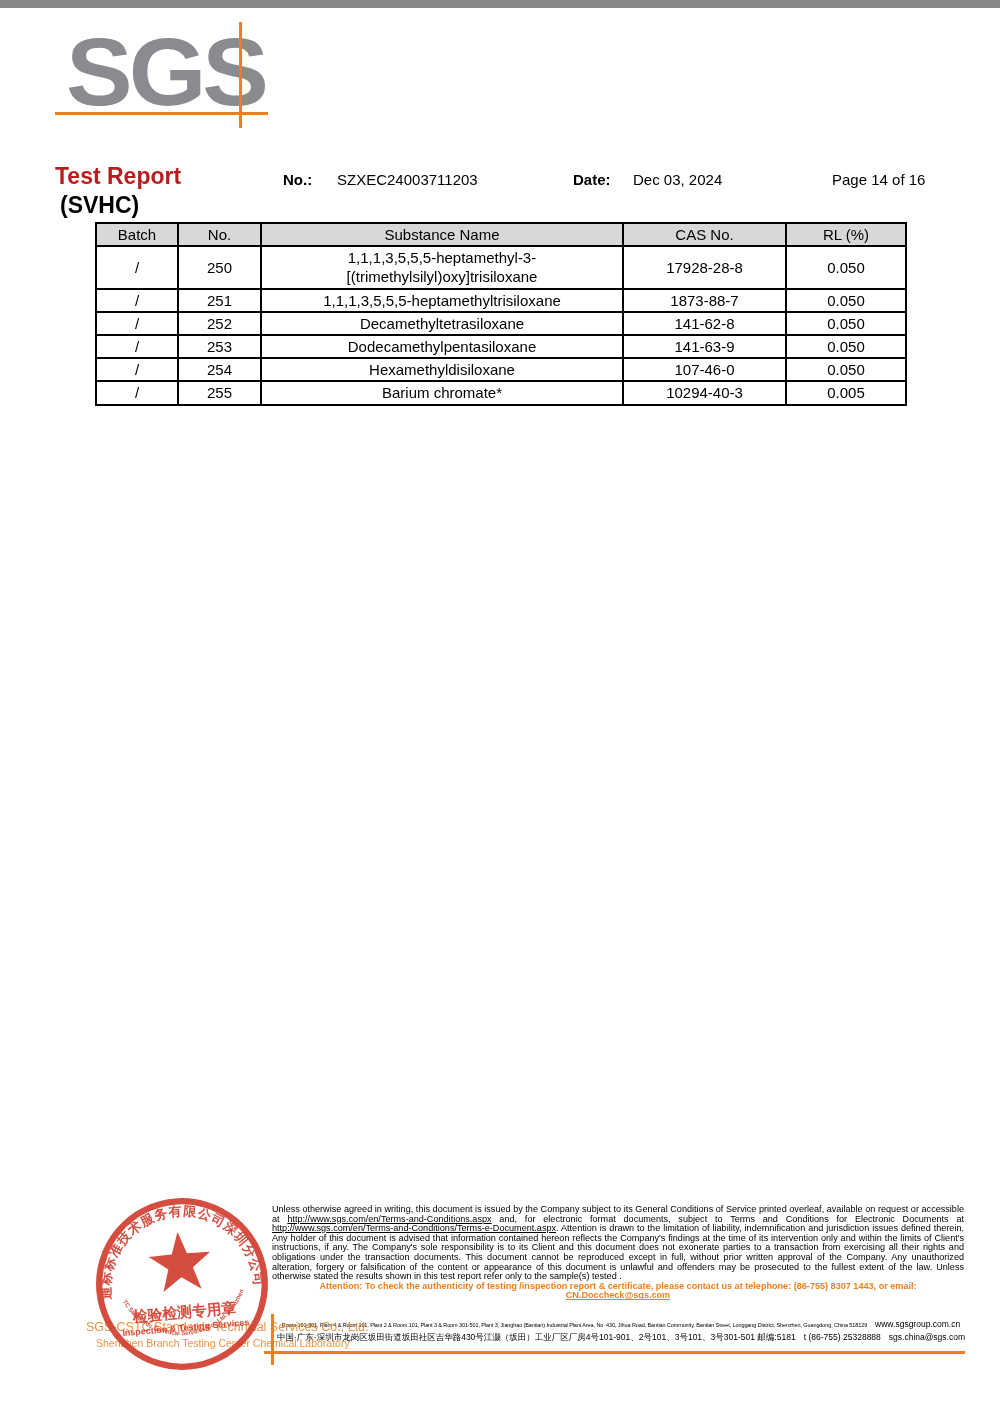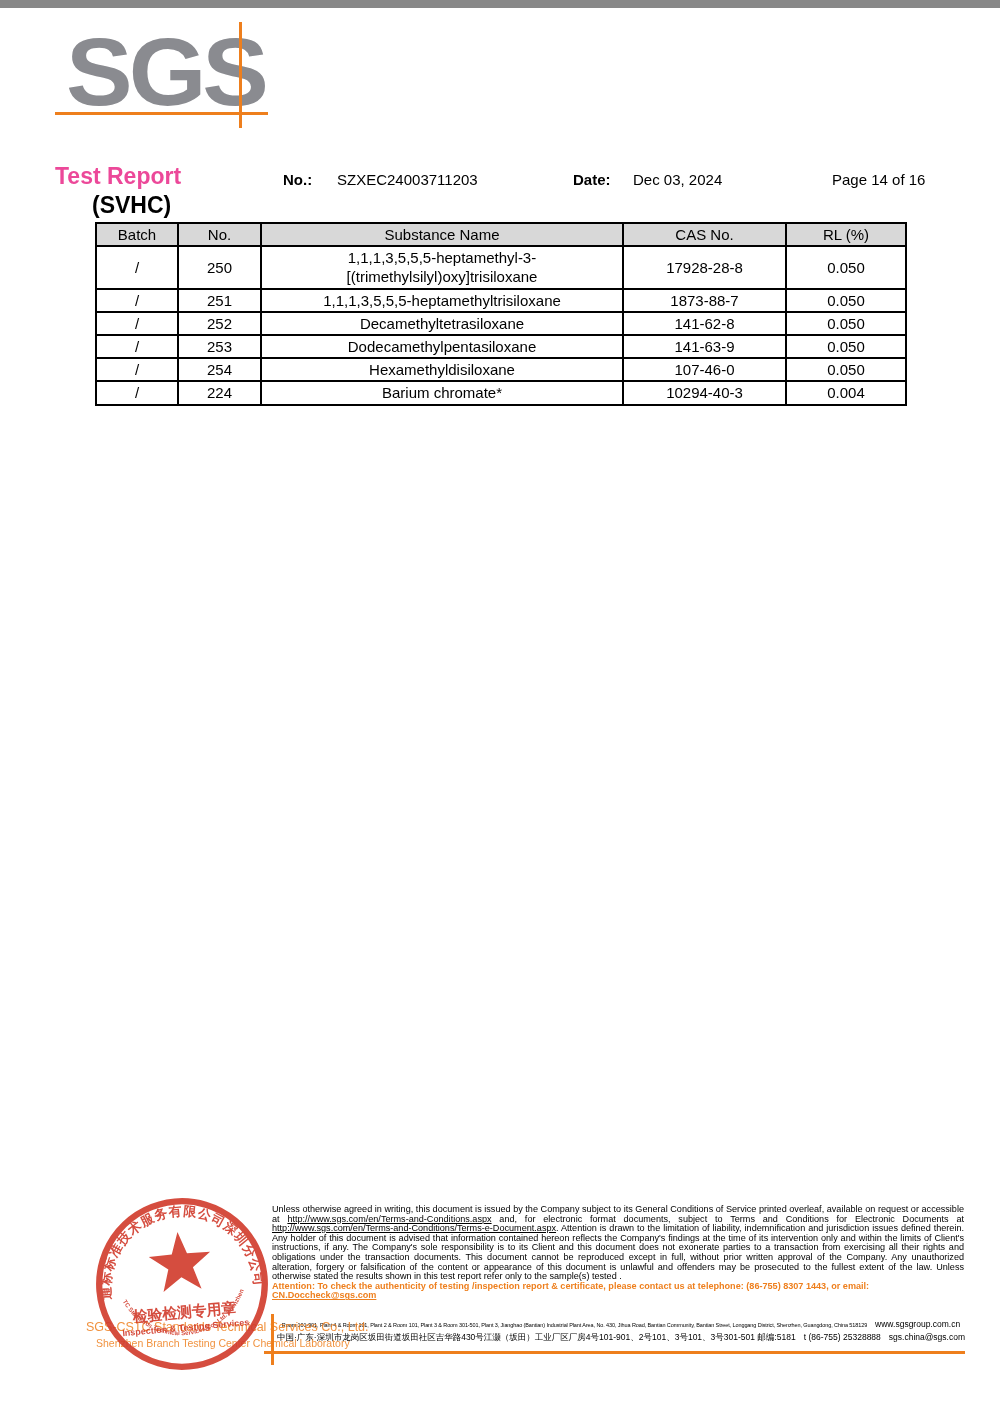--- a/index.html
+++ b/index.html
@@ -15,22 +15,22 @@
   
   .logo-text{
     position:absolute;left:68px;top:8px;
     font-size:98px;font-weight:bold;color:var(--logo-gray);
     letter-spacing:-4px;transform:scale(1.02,0.98);
   }
   .logo-vline{position:absolute;left:239px;top:14px;width:3px;height:106px;background:var(--accent);}
   .logo-hline{position:absolute;left:55px;top:104px;width:213px;height:3px;background:var(--accent);}
 
   
-  .title1{position:absolute;left:55px;top:155px;font-size:23px;font-weight:bold;color:#ec4899;}
-  .title2{position:absolute;left:92px;top:184px;font-size:23px;font-weight:bold;color:#000;}
+  .title1{position:absolute;left:55px;top:155px;font-size:23px;font-weight:bold;color:#b91c1c;}
+  .title2{position:absolute;left:60px;top:184px;font-size:23px;font-weight:bold;color:#000;}
   .hdr{position:absolute;top:163px;font-size:15px;color:#000;white-space:nowrap;}
   .hdr.b{font-weight:bold;}
   .hdr-no-label{left:283px;}
   .hdr-no-value{left:337px;}
   .hdr-date-label{left:573px;}
   .hdr-date-value{left:633px;}
   .hdr-page{left:832px;}
 
   
   table.result{
@@ -51,21 +51,21 @@
   .company-orange-1{position:absolute;left:86px;top:1312px;font-size:12.5px;color:var(--accent);opacity:.85;white-space:nowrap;z-index:1;}
   .company-orange-2{position:absolute;left:96px;top:1329px;font-size:10.5px;color:var(--accent);opacity:.85;white-space:nowrap;z-index:1;}
 
   
   .legal{
     position:absolute;left:272px;top:1197px;width:692px;
     font-size:9.1px;line-height:9.6px;color:#000;text-align:justify;
   }
   .legal .u{text-decoration:underline;}
   .attention{
-    color:var(--accent);font-weight:bold;text-align:left;
+    color:var(--accent);font-weight:bold;text-align:center;
   }
   .attention .u{text-decoration:underline;}
 
   
   .addr{position:absolute;left:277px;top:1311px;width:688px;color:#000;}
   .addr-row{display:flex;justify-content:center;align-items:baseline;}
   .addr-en{font-size:5.5px;letter-spacing:-0.1px;white-space:nowrap;overflow:hidden;}
   .addr-cn{font-size:8.5px;white-space:nowrap;overflow:hidden;margin-top:3px;}
   .addr-right{font-size:8.5px;white-space:nowrap;padding-left:8px;}
   .addr-phone{font-size:8.5px;white-space:nowrap;padding-left:8px;}
@@ -138,24 +138,24 @@
       </tr>
       <tr>
         <td>/</td>
         <td>254</td>
         <td>Hexamethyldisiloxane</td>
         <td>107-46-0</td>
         <td>0.050</td>
       </tr>
       <tr>
         <td>/</td>
-        <td>224</td>
+        <td>255</td>
         <td>Barium chromate*</td>
         <td>10294-40-3</td>
-        <td>0.004</td>
+        <td>0.005</td>
       </tr>
     </tbody>
   </table>
 
   <svg class="stamp" viewBox="0 0 200 200">
     <defs>
       <path id="arcTop" d="M 20,104 A 80,80 0 0 1 180,104" fill="none"></path>
       <path id="arcBottom" d="M 32,112 A 74,74 0 0 0 168,112" fill="none"></path>
     </defs>
     <circle cx="100" cy="100" r="92" fill="none" stroke="#d13a2b" stroke-width="7"></circle>

